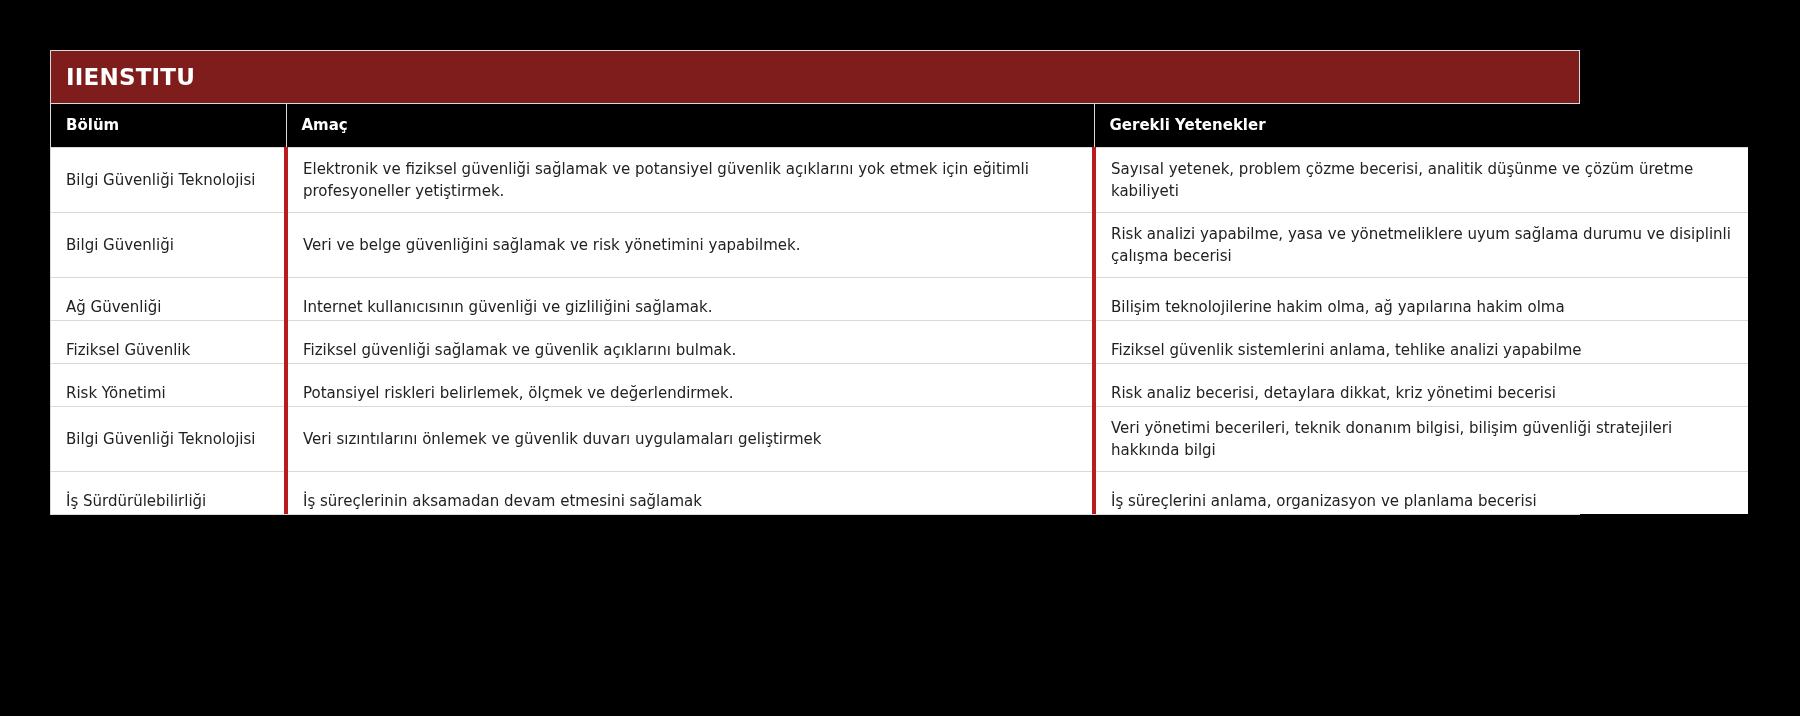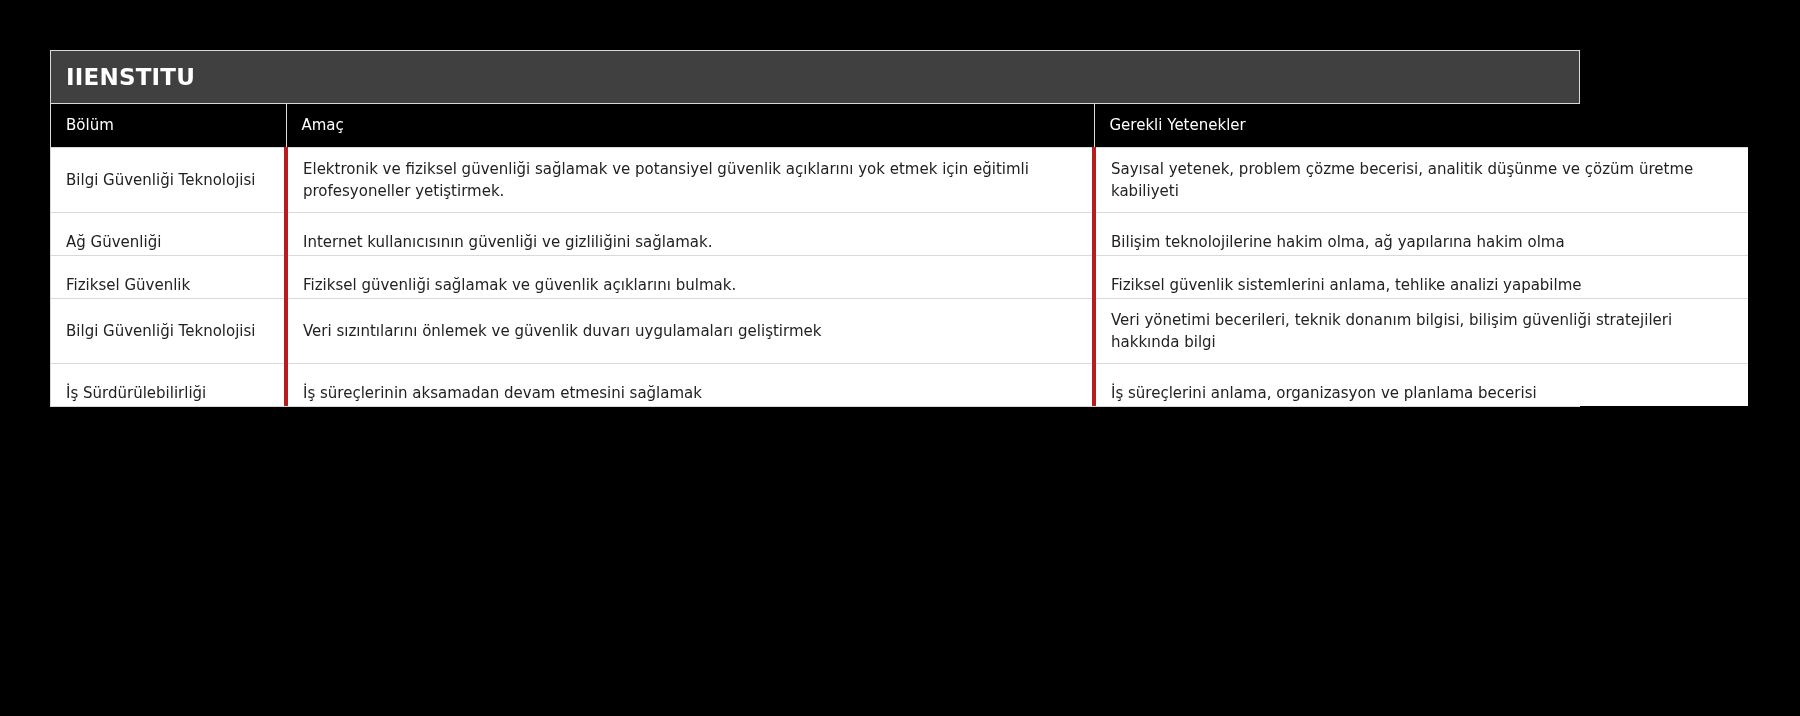--- a/index.html
+++ b/index.html
@@ -14,21 +14,21 @@
       overflow: hidden;
       font-family: "DejaVu Sans", "Liberation Sans", sans-serif;
     }
     .table-wrap {
       position: absolute;
       left: 50px;
       top: 50px;
       width: 1530px;
       border: 1px solid #d9d9d9;
       box-sizing: border-box;
-      background: #404040;
+      background: #7f1d1d;
     }
     .table-title {
       height: 53px;
       box-sizing: border-box;
       border-bottom: 1px solid #d9d9d9;
       color: #ffffff;
       font-weight: bold;
       font-size: 23px;
       line-height: 53px;
       padding-left: 15px;
@@ -38,21 +38,21 @@
       width: 100%;
       border-collapse: collapse;
       table-layout: fixed;
     }
     col.c1 { width: 235px; }
     col.c2 { width: 808px; }
     col.c3 { width: 654px; }
     thead th {
       background: #000000;
       color: #ffffff;
-      font-weight: normal;
+      font-weight: bold;
       font-size: 15px;
       text-align: left;
       height: 43px;
       padding: 0 15px;
       box-sizing: border-box;
       border-left: 1px solid #d9d9d9;
     }
     thead th:first-child { border-left: none; }
     tbody td {
       background: #ffffff;
@@ -86,29 +86,39 @@
         <th>Amaç</th>
         <th>Gerekli Yetenekler</th>
       </tr>
     </thead>
     <tbody>
       <tr class="double">
         <td>Bilgi Güvenliği Teknolojisi</td>
         <td>Elektronik ve fiziksel güvenliği sağlamak ve potansiyel güvenlik açıklarını yok etmek için eğitimli profesyoneller yetiştirmek.</td>
         <td>Sayısal yetenek, problem çözme becerisi, analitik düşünme ve çözüm üretme kabiliyeti</td>
       </tr>
+      <tr class="double">
+        <td>Bilgi Güvenliği</td>
+        <td>Veri ve belge güvenliğini sağlamak ve risk yönetimini yapabilmek.</td>
+        <td>Risk analizi yapabilme, yasa ve yönetmeliklere uyum sağlama durumu ve disiplinli çalışma becerisi</td>
+      </tr>
       <tr class="single">
         <td>Ağ Güvenliği</td>
         <td>Internet kullanıcısının güvenliği ve gizliliğini sağlamak.</td>
         <td>Bilişim teknolojilerine hakim olma, ağ yapılarına hakim olma</td>
       </tr>
       <tr class="single">
         <td>Fiziksel Güvenlik</td>
         <td>Fiziksel güvenliği sağlamak ve güvenlik açıklarını bulmak.</td>
         <td>Fiziksel güvenlik sistemlerini anlama, tehlike analizi yapabilme</td>
+      </tr>
+      <tr class="single">
+        <td>Risk Yönetimi</td>
+        <td>Potansiyel riskleri belirlemek, ölçmek ve değerlendirmek.</td>
+        <td>Risk analiz becerisi, detaylara dikkat, kriz yönetimi becerisi</td>
       </tr>
       <tr class="double">
         <td>Bilgi Güvenliği Teknolojisi</td>
         <td>Veri sızıntılarını önlemek ve güvenlik duvarı uygulamaları geliştirmek</td>
         <td>Veri yönetimi becerileri, teknik donanım bilgisi, bilişim güvenliği stratejileri hakkında bilgi</td>
       </tr>
       <tr class="single">
         <td>İş Sürdürülebilirliği</td>
         <td>İş süreçlerinin aksamadan devam etmesini sağlamak</td>
         <td>İş süreçlerini anlama, organizasyon ve planlama becerisi</td>

